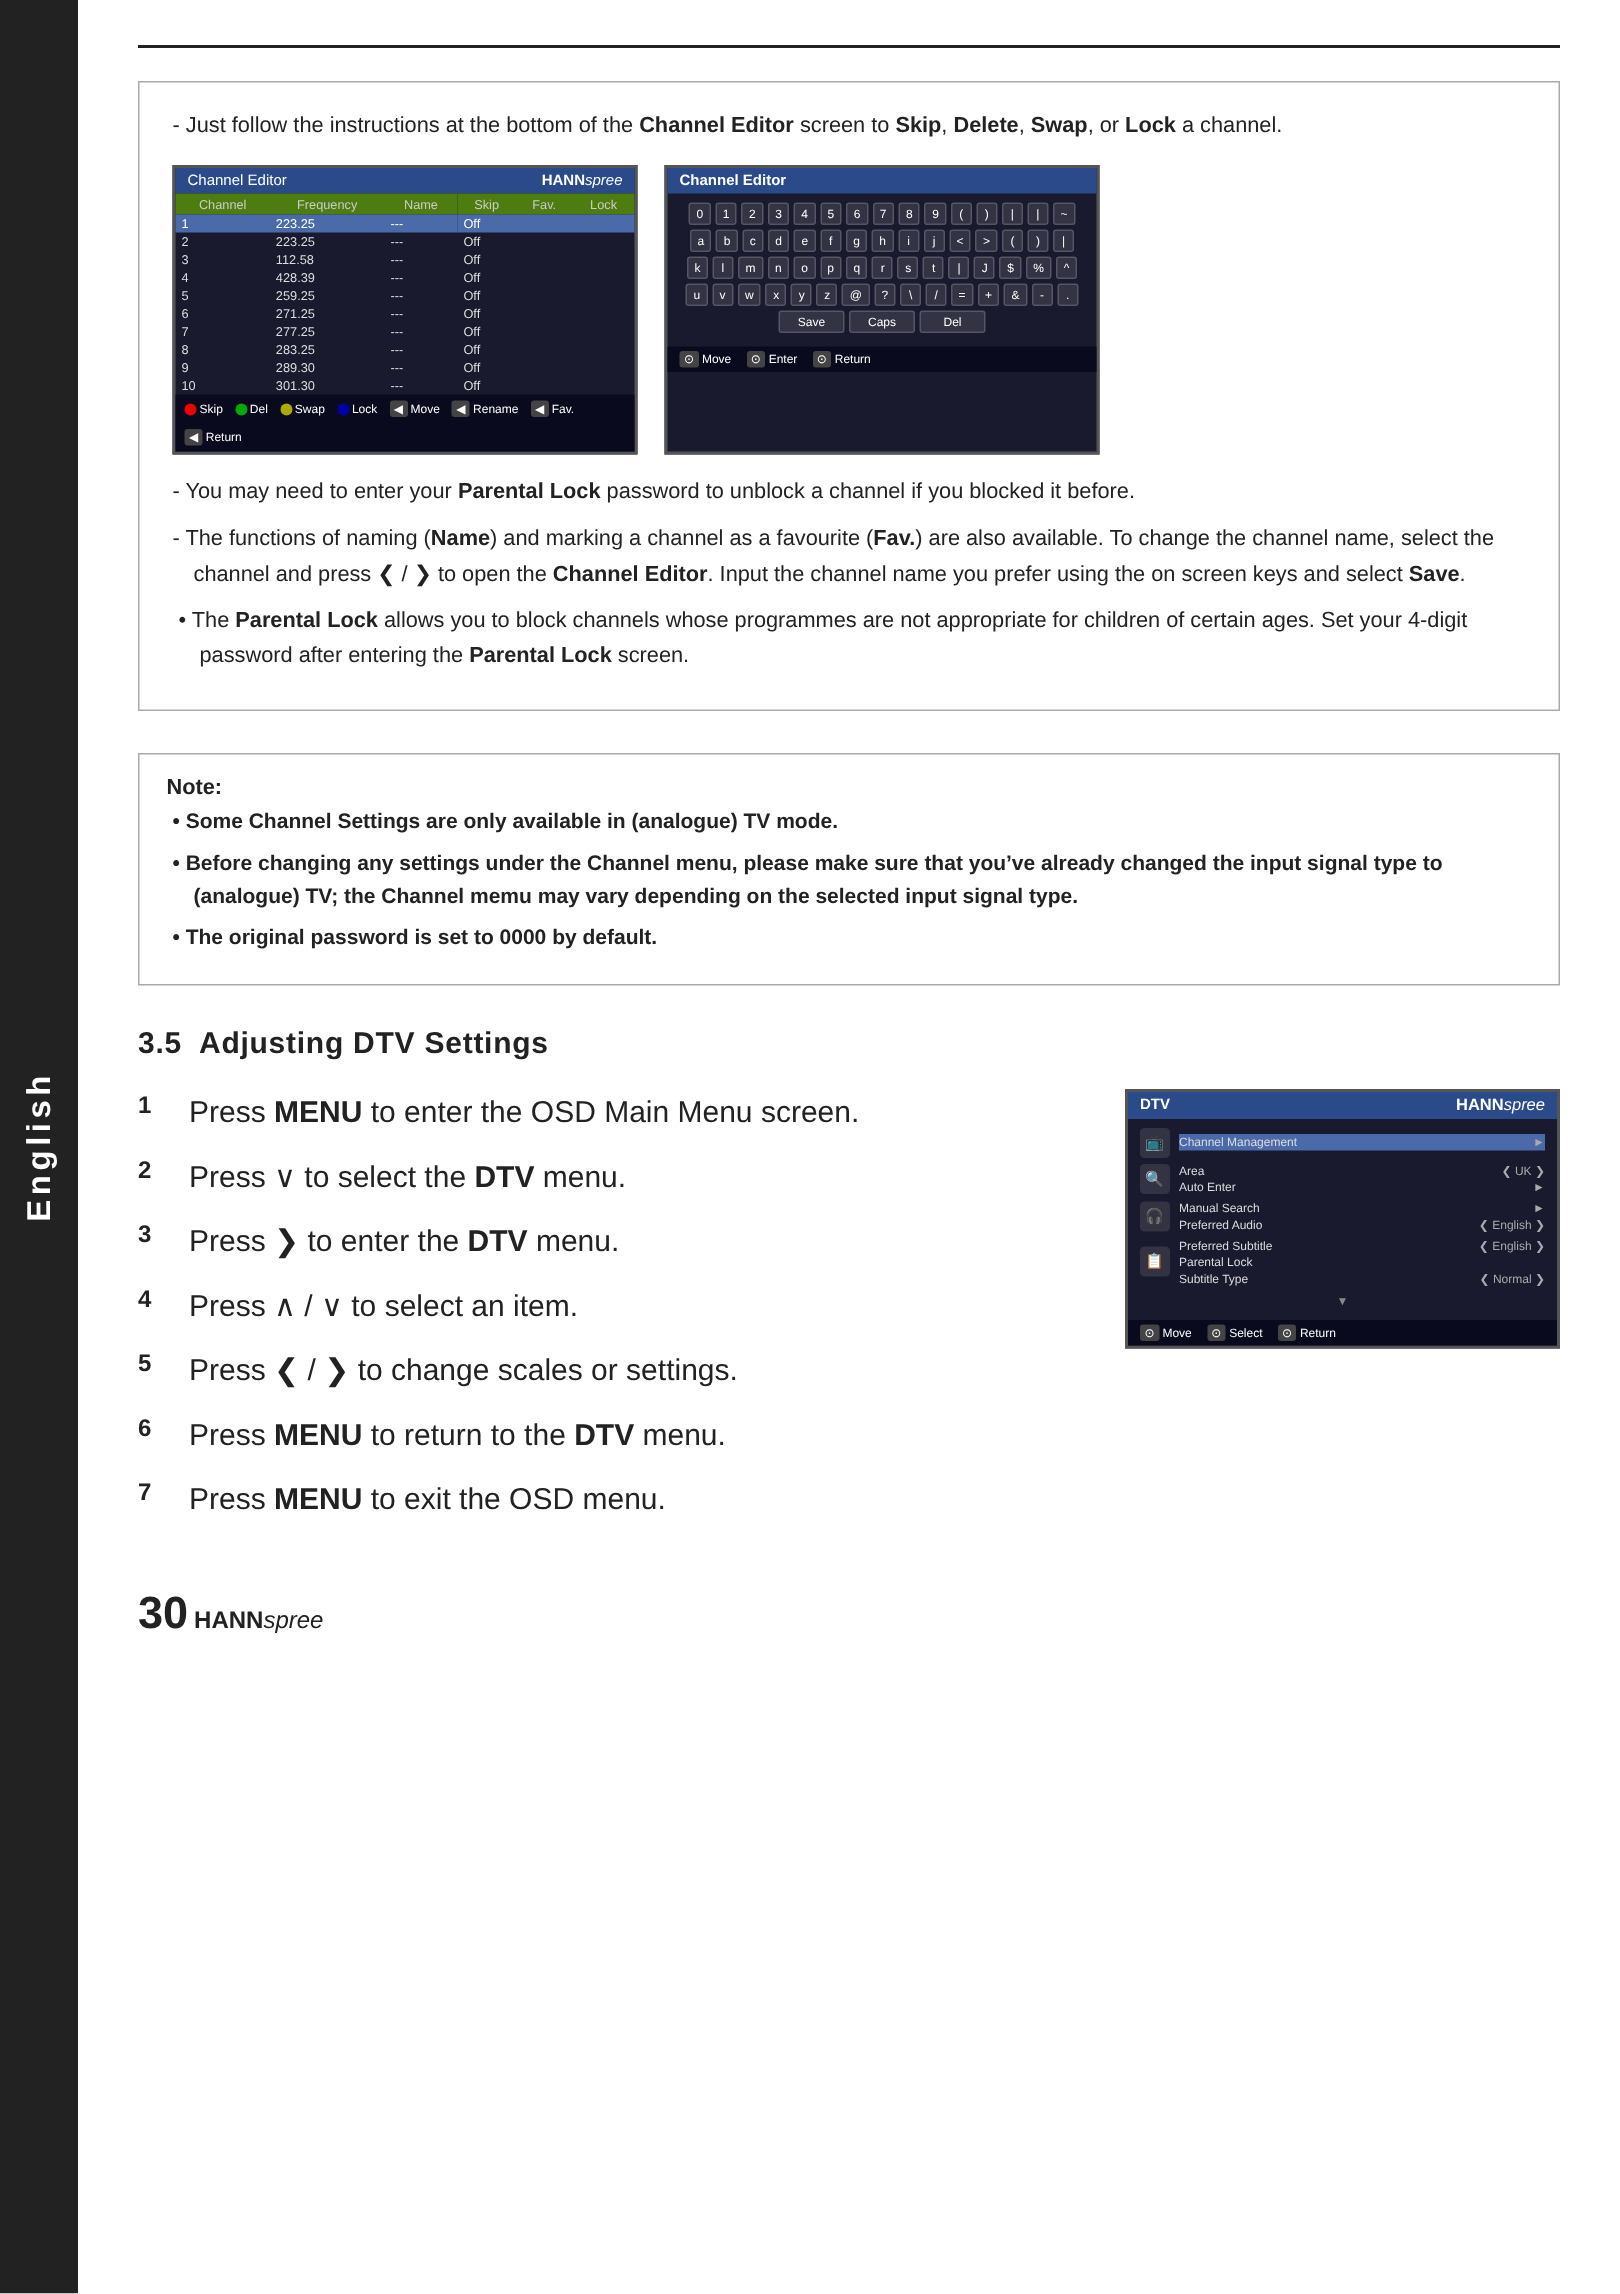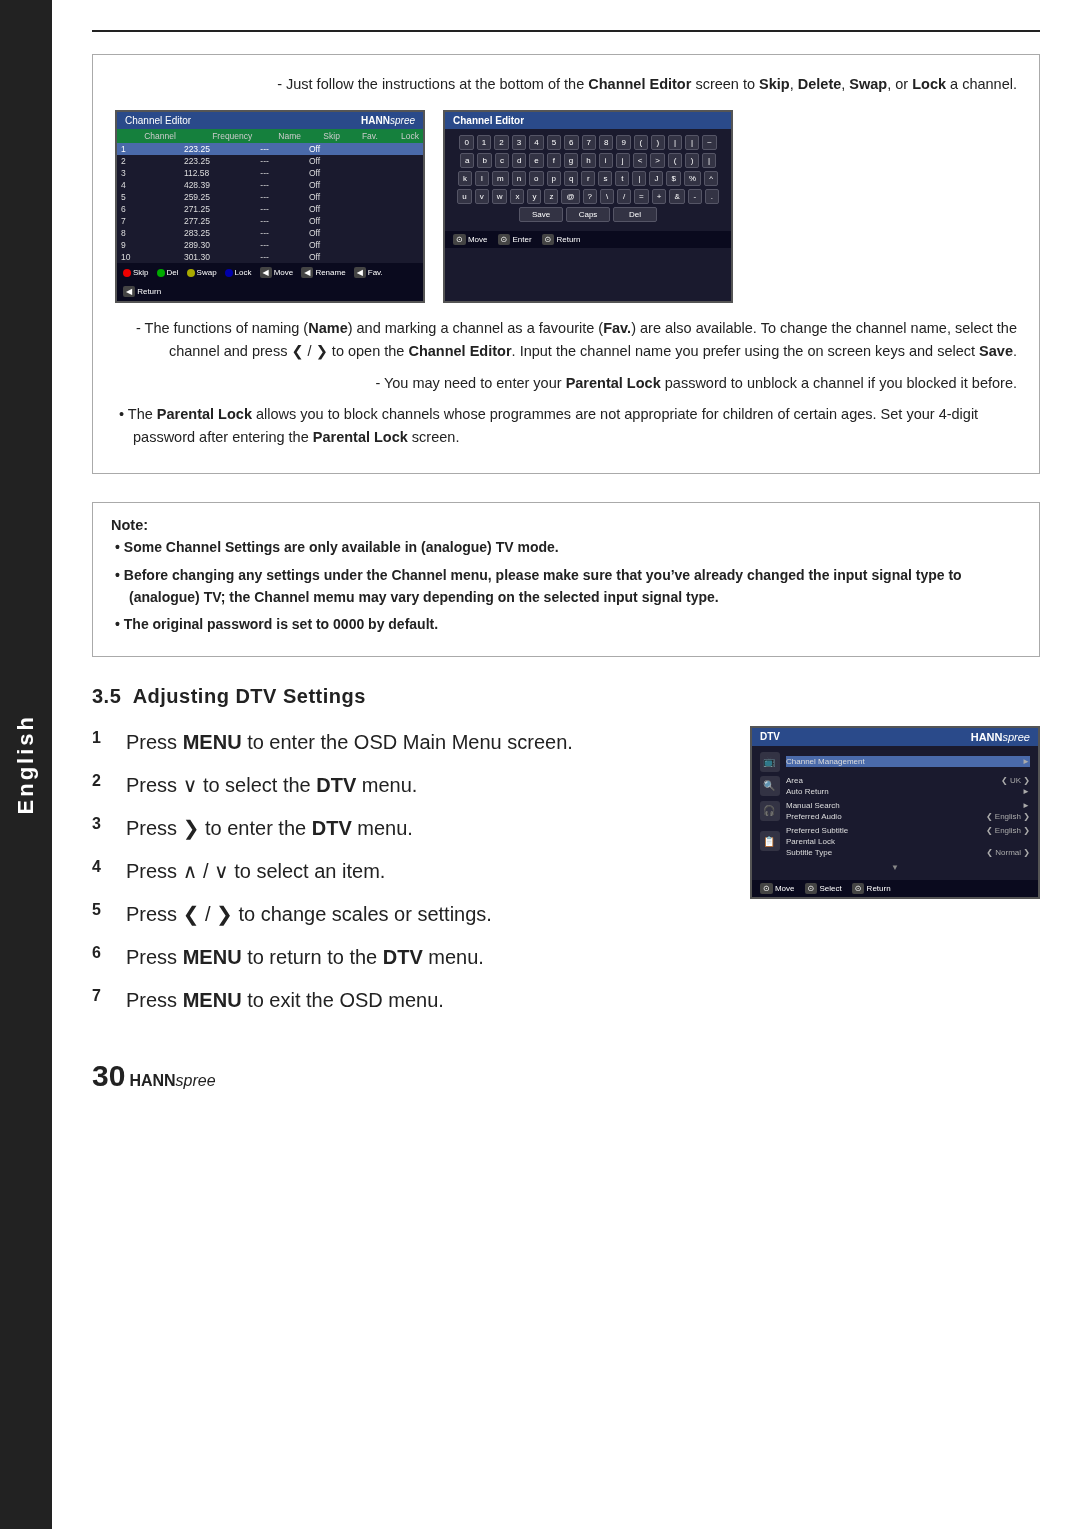--- a/index.html
+++ b/index.html
@@ -57,21 +57,20 @@
     .info-box p, .info-box li {
       font-size: 14.5px;
       line-height: 1.6;
       margin-bottom: 6px;
     }
 
     .info-box .dash-item {
       padding-left: 14px;
       text-indent: -14px;
       margin-bottom: 8px;
-      text-align: right;
     }
 
     .info-box .bullet-item {
       padding-left: 18px;
       text-indent: -14px;
       margin-bottom: 6px;
     }
 
     
     .screenshots-row {
@@ -96,24 +95,24 @@
       align-items: center;
       padding: 3px 8px;
       font-size: 10px;
     }
     .ce-table {
       width: 100%;
       border-collapse: collapse;
       font-size: 8.5px;
     }
     .ce-table th {
-      background: #15803d;
+      background: #4d7c0f;
       color: #ccc;
       padding: 2px 4px;
-      text-align: right;
+      text-align: center;
       font-weight: normal;
     }
     .ce-table td {
       padding: 1px 4px;
       color: #ddd;
     }
     .ce-table tr:nth-child(1) td {
       background: #4a6aaa;
       color: #fff;
     }
@@ -529,25 +528,25 @@
         </div>
         <div class="cekb-footer">
           <span><span class="btn-arrow">⊙</span> Move</span>
           <span><span class="btn-arrow">⊙</span> Enter</span>
           <span><span class="btn-arrow">⊙</span> Return</span>
         </div>
       </div>
     </div>
 
     <p class="dash-item">
+      - You may need to enter your <b>Parental Lock</b> password to unblock a channel if you blocked it before.
+    </p>
+
+    <p class="dash-item">
       - The functions of naming (<b>Name</b>) and marking a channel as a favourite (<b>Fav.</b>) are also available. To change the channel name, select the channel and press ❮ / ❯ to open the <b>Channel Editor</b>. Input the channel name you prefer using the on screen keys and select <b>Save</b>.
-    </p>
-
-    <p class="dash-item">
-      - You may need to enter your <b>Parental Lock</b> password to unblock a channel if you blocked it before.
     </p>
 
     <p class="bullet-item">
       • The <b>Parental Lock</b> allows you to block channels whose programmes are not appropriate for children of certain ages. Set your 4-digit password after entering the <b>Parental Lock</b> screen.
     </p>
 
   </div>
 
   <div class="note-box">
     <div class="note-title">Note:</div>
@@ -625,21 +624,21 @@
         </div>
 
         <div class="dtv-row">
           <div class="dtv-icon">🔍</div>
           <div class="dtv-menu-rows">
             <div class="dtv-menu-item">
               <span class="label">Area</span>
               <span class="val">❮ UK ❯</span>
             </div>
             <div class="dtv-menu-item">
-              <span class="label">Auto Return</span>
+              <span class="label">Auto Enter</span>
               <span class="val dtv-arrow">►</span>
             </div>
           </div>
         </div>
 
         <div class="dtv-row">
           <div class="dtv-icon">🎧</div>
           <div class="dtv-menu-rows">
             <div class="dtv-menu-item">
               <span class="label">Manual Search</span>

